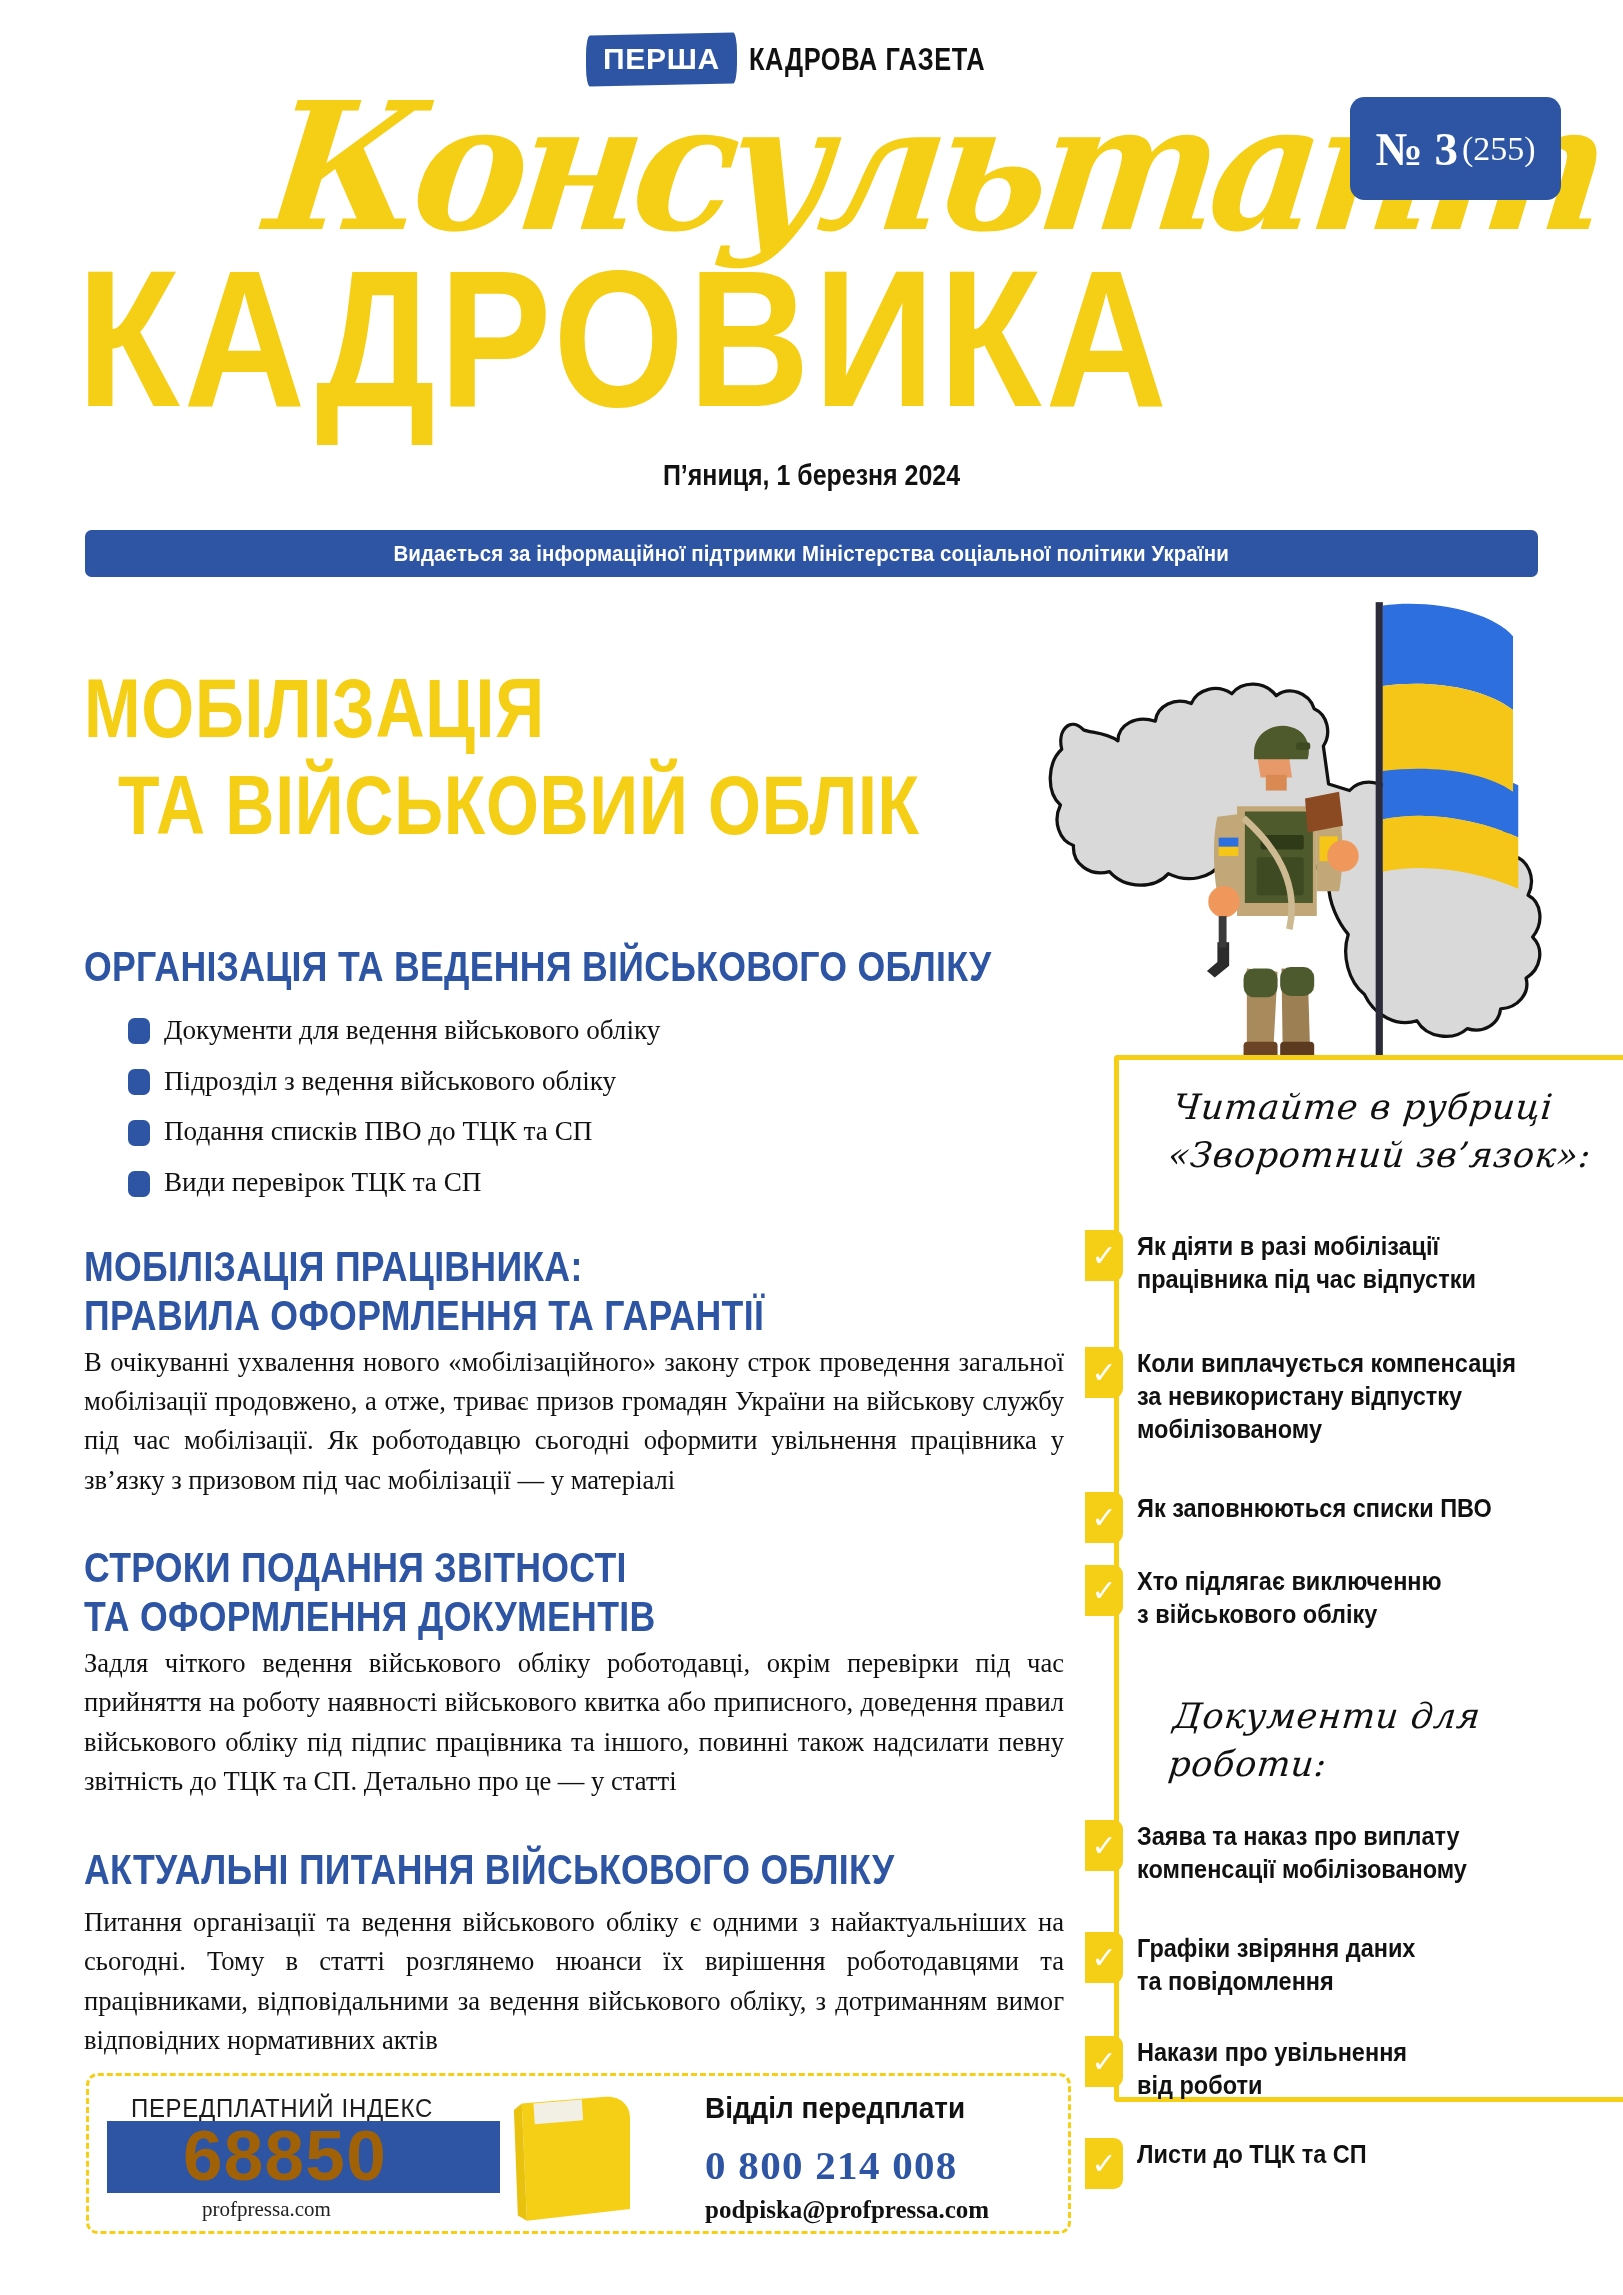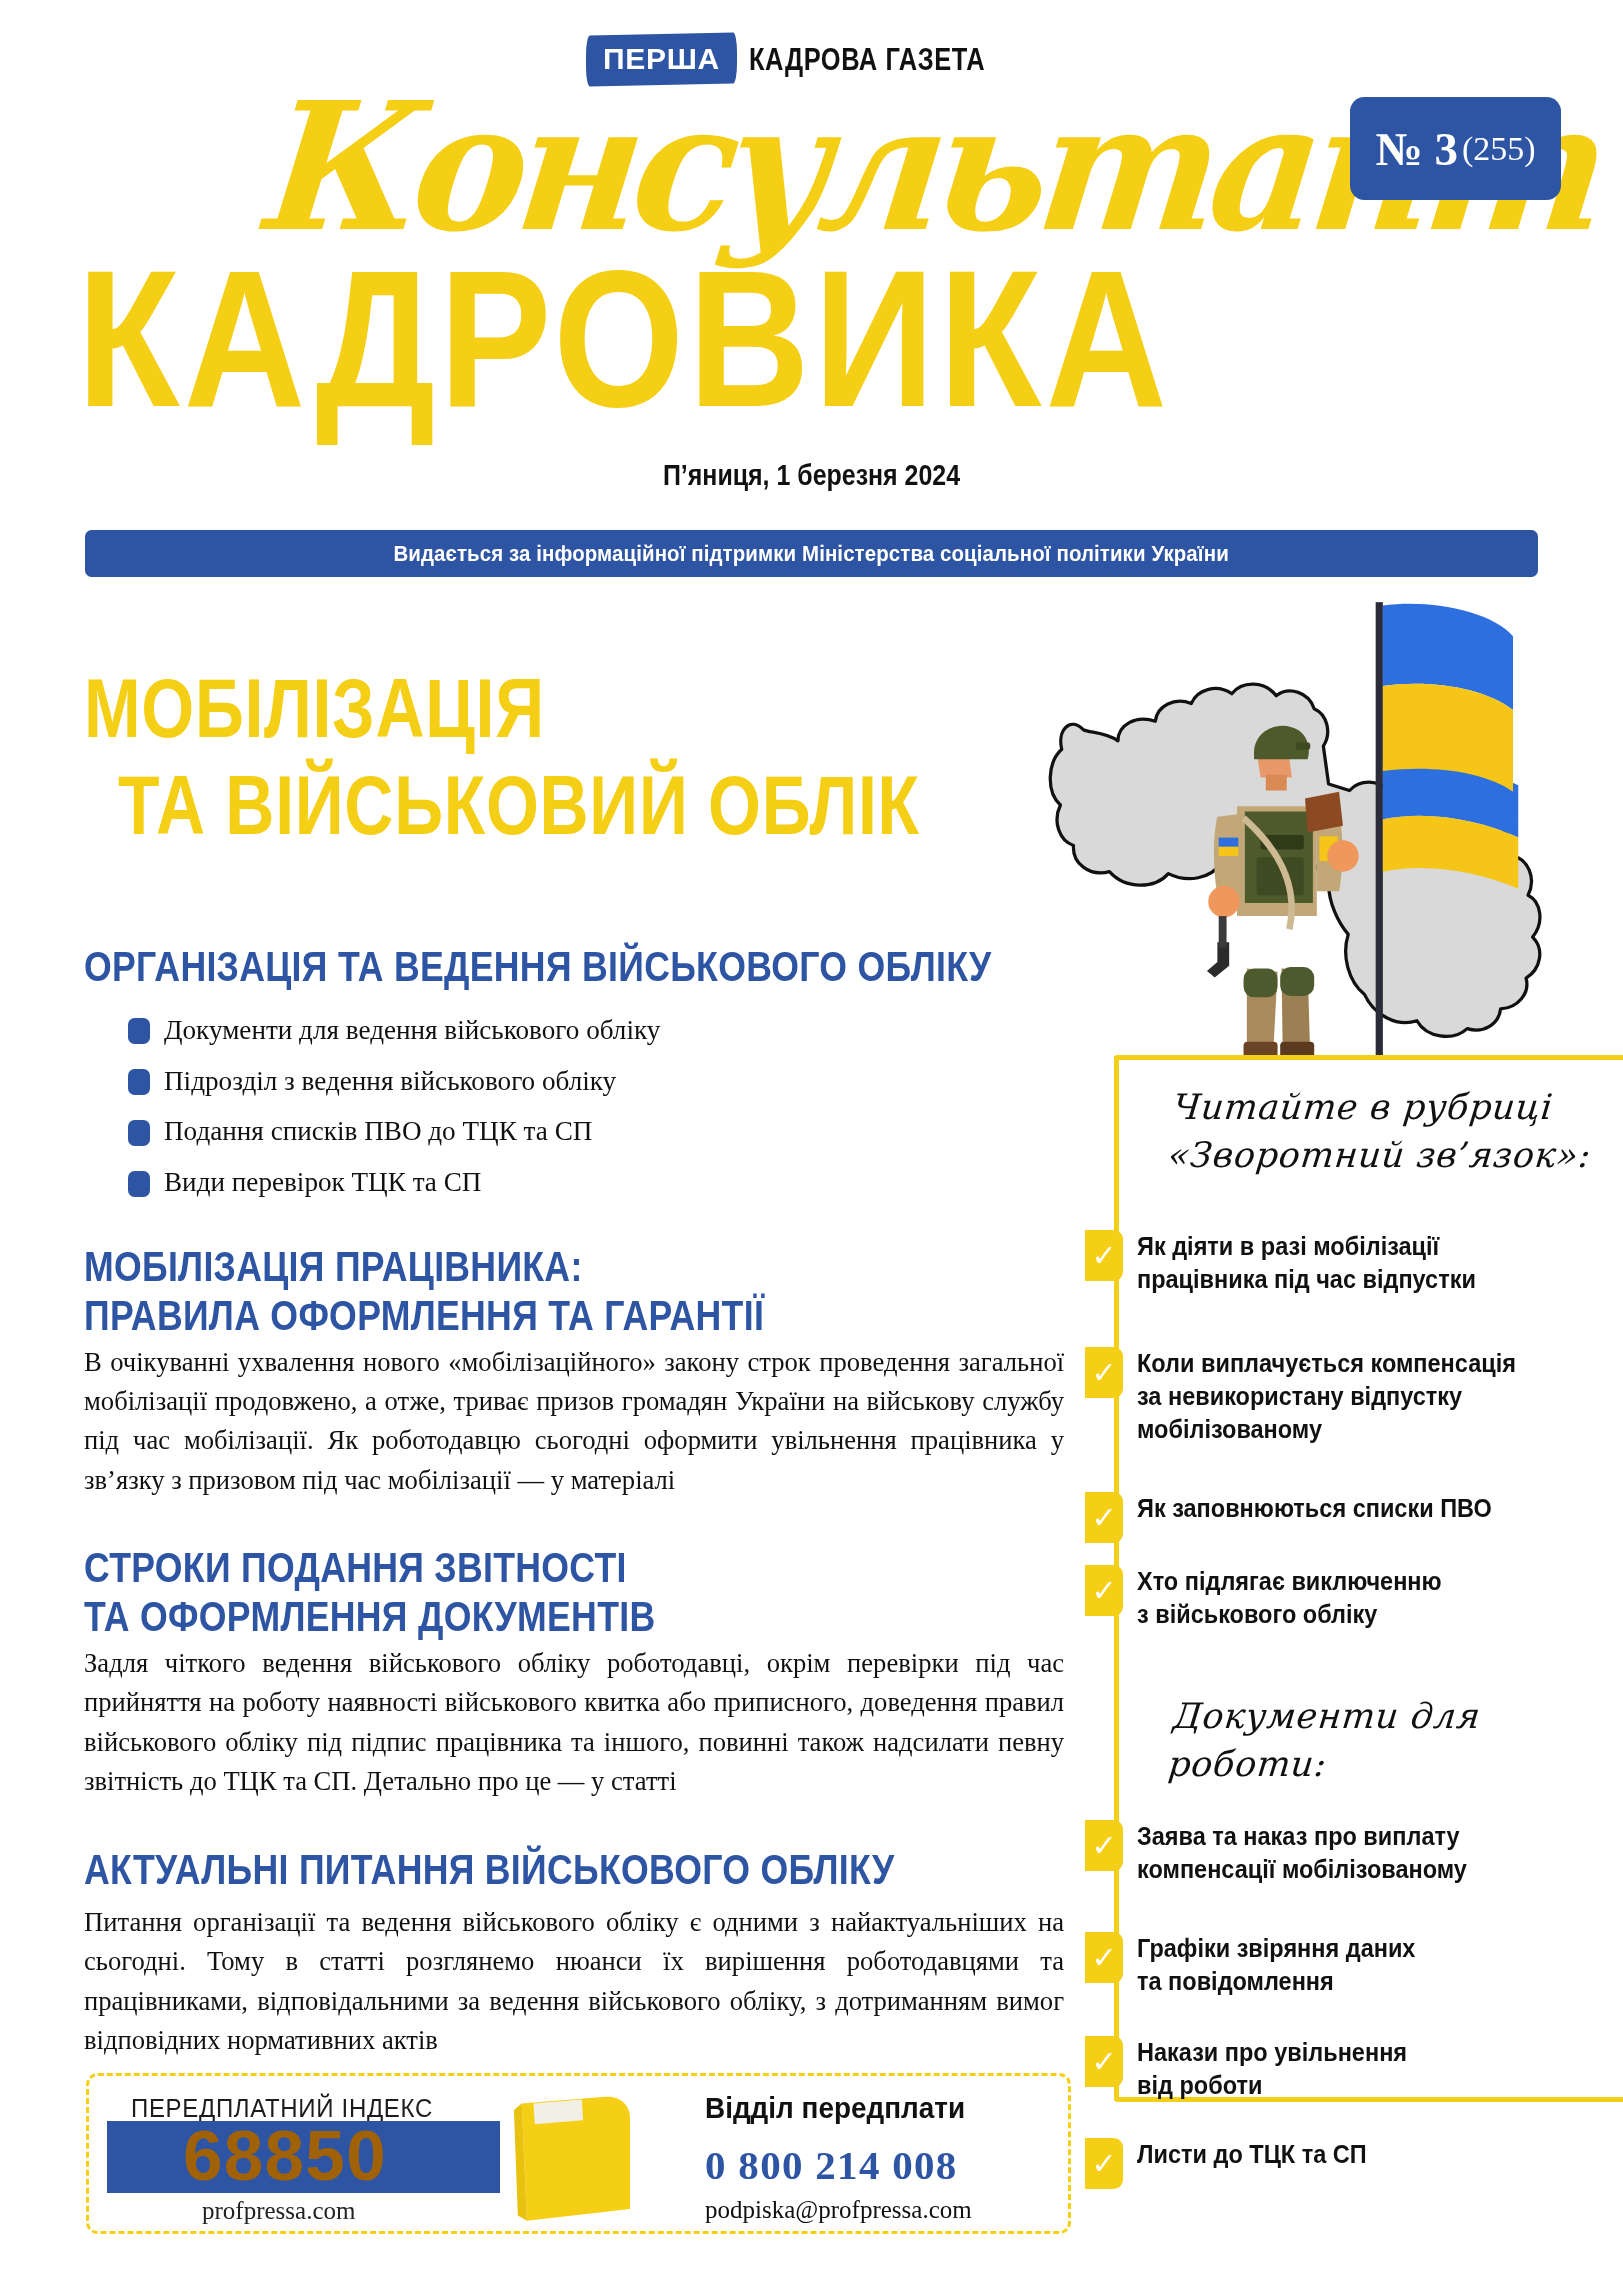--- a/index.html
+++ b/index.html
@@ -187,38 +187,38 @@
     width:393px; height:72px; background:#2E55A3;
   }
   .index-num {
     position:absolute; left:183px; top:2115px;
     font-size:71px; font-weight:bold; color:#a16207;
     letter-spacing:1.3px;
   }
   .index-site {
     position:absolute; left:202px; top:2197px;
     font-family:"Liberation Serif", serif;
-    font-size:25px; color:#222222;
+    font-size:21px; color:#222222;
   }
   .folder { position:absolute; left:510px; top:2094px; width:137px; height:131px; }
   .dept-title {
     position:absolute; left:705px; top:2091px;
     font-size:30px; font-weight:bold; color:#111111;
     transform:scaleX(0.93); transform-origin:left top;
   }
   .dept-phone {
     position:absolute; left:705px; top:2141px;
     font-family:"Liberation Serif", serif;
     font-size:41px; font-weight:bold; color:#2E55A3;
     letter-spacing:1.3px;
   }
   .dept-mail {
     position:absolute; left:705px; top:2196px;
     font-family:"Liberation Serif", serif;
-    font-size:25px; color:#111111;
+    font-size:25px; color:#111111;font-weight:bold;
   }
 </style>
 </head>
 <body>
 
 <div class="page">
 
   <div class="brandbar">
     <div class="brand-flag">
       <span>ПЕРША</span>

